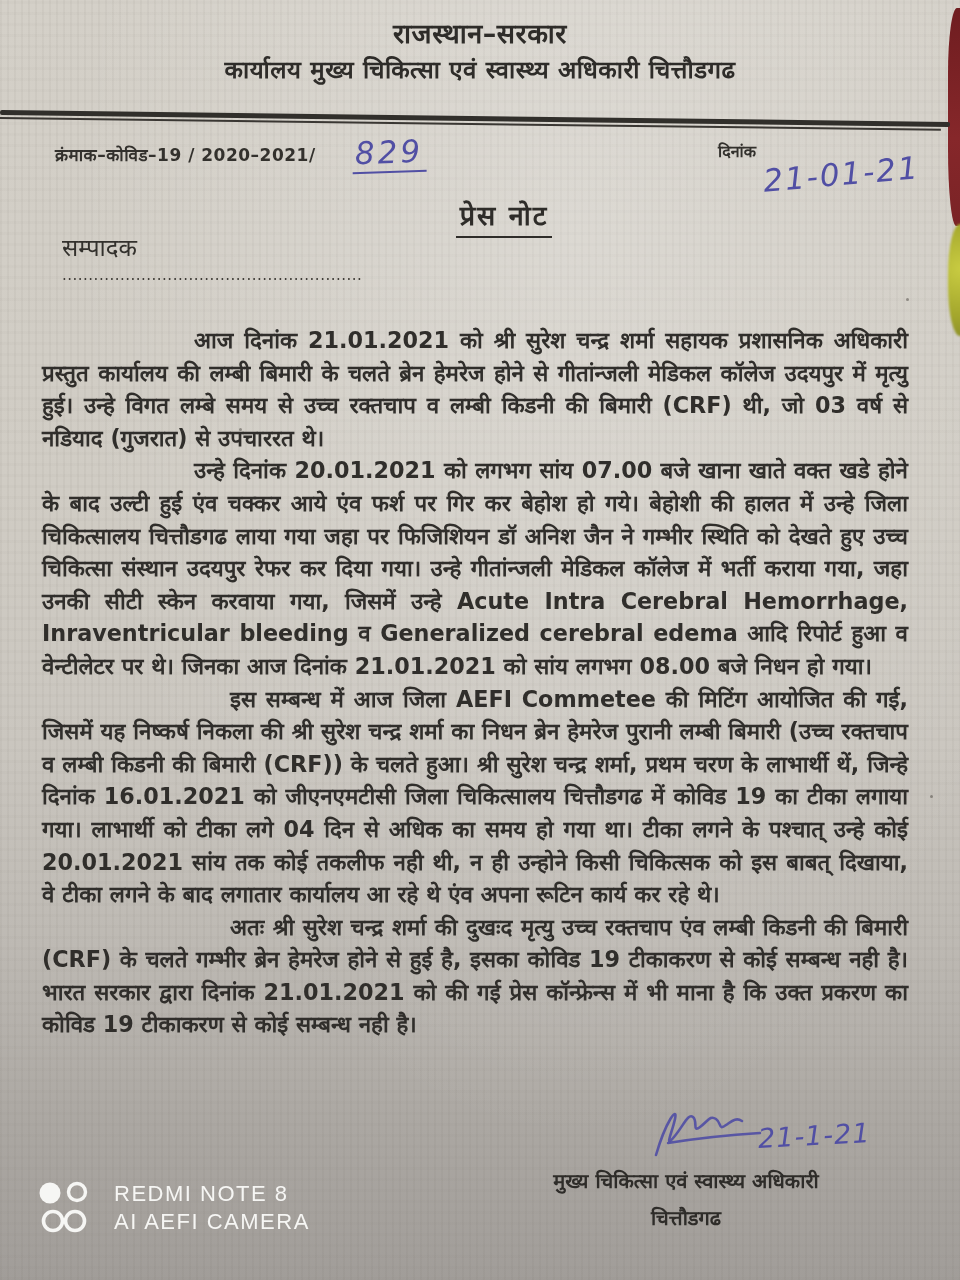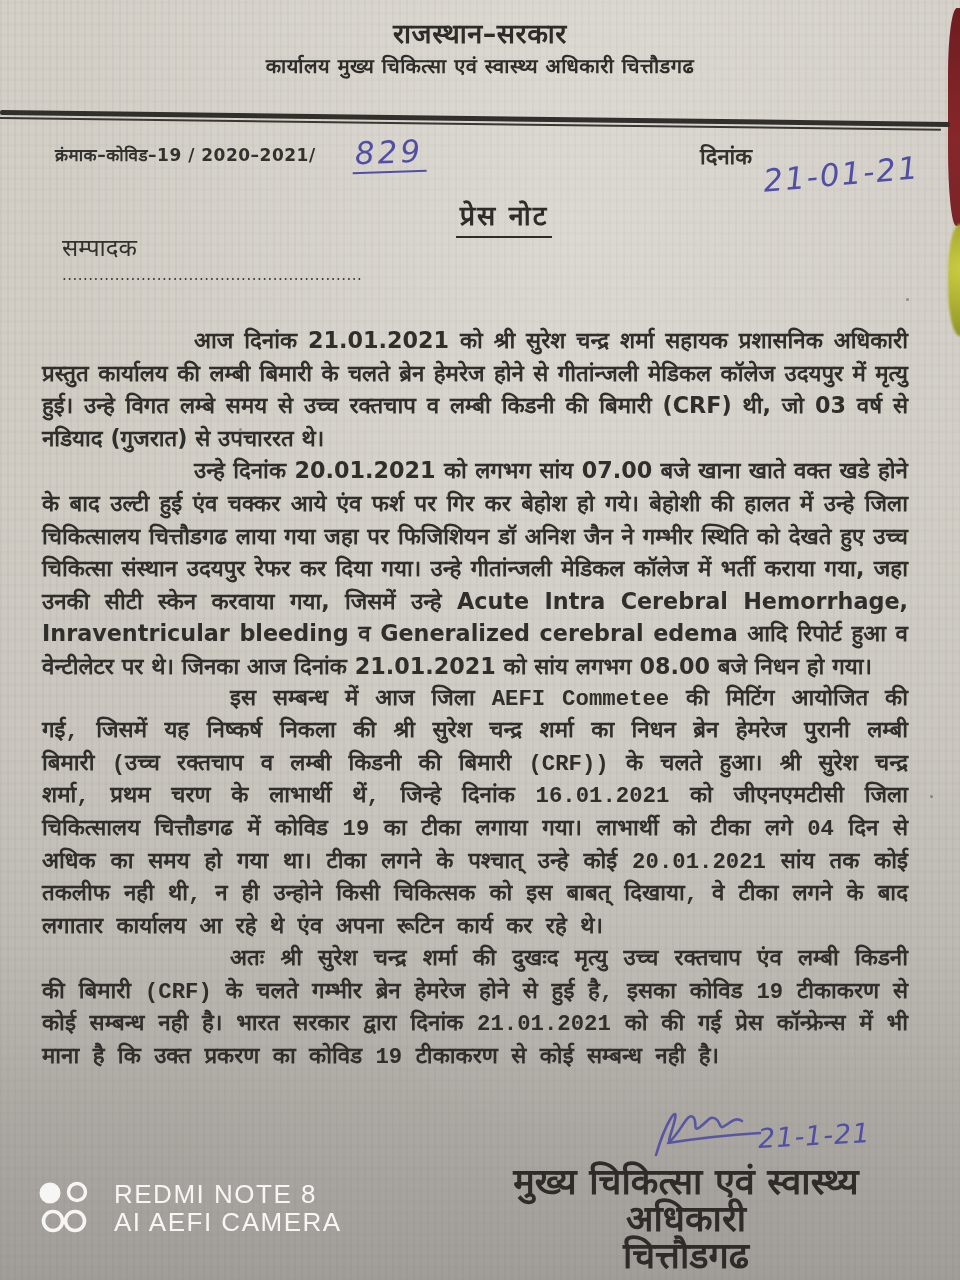--- a/index.html
+++ b/index.html
@@ -20,61 +20,61 @@
     position:absolute;right:-3px;top:8px;width:15px;height:218px;
     border-radius:60% 0 0 55%/30% 0 0 35%;
   }
   .edge-green{
     position:absolute;right:-5px;top:224px;width:17px;height:112px;
     border-radius:70% 0 0 70%/45% 0 0 45%;
     filter:blur(1px);
   }
   .hdr{position:absolute;left:0;width:100%;text-align:center;color:#2e2c29;font-weight:bold;}
   .hdr-1{top:14px;font-size:27px;letter-spacing:0.5px;}
-  .hdr-2{top:52px;font-size:20px;letter-spacing:0.5px;}
+  .hdr-2{top:52px;font-size:24px;letter-spacing:0.5px;}
   .rule{position:absolute;left:0;top:110px;width:950px;transform:rotate(0.72deg);transform-origin:0 50%;}
   .rule-thick{height:5px;background:#312f2b;border-radius:2px;}
   .rule-thin{height:2px;background:#3a3733;margin-top:2px;width:99%;}
   .ref-label{position:absolute;left:55px;top:143px;font-size:17px;font-weight:bold;color:#33312d;letter-spacing:0.5px;}
   .hw{font-style:italic;}
   .ref-number{
     position:absolute;left:352px;top:134px;font-size:31px;letter-spacing:3px;
     transform:rotate(-2deg);border-bottom:2px solid;padding:0 3px 1px 3px;
   }
-  .date-label{position:absolute;left:700px;top:140px;font-size:22px;font-weight:bold;color:#33312d;}
+  .date-label{position:absolute;left:718px;top:140px;font-size:16px;font-weight:bold;color:#33312d;}
   .date-value{position:absolute;left:763px;top:156px;font-size:31px;letter-spacing:2px;transform:rotate(-5deg);}
   .press-title{
     position:absolute;left:0;top:196px;width:100%;text-align:center;margin-left:24px;
   }
   .press-title span{
     display:inline-block;font-size:27px;font-weight:bold;color:#2e2c29;
     border-bottom:2.5px solid #2e2c29;padding:0 4px 3px 4px;letter-spacing:2px;
   }
   .addressee{position:absolute;left:62px;top:230px;font-size:24px;font-weight:normal;color:#33312d;}
   .dots{position:absolute;left:62px;top:266px;font-size:15px;letter-spacing:0.5px;color:#403d38;width:300px;overflow:hidden;white-space:nowrap;}
   .body-text{
     position:absolute;left:42px;top:308px;width:866px;
     font-size:22.3px;line-height:32.6px;color:#302e2b;font-weight:600;
     text-align:justify;
     margin-top:16px;
   }
   .body-text p{margin:0;}
   .body-text p.ind-a{text-indent:152px;}
-  .body-text p.ind-b{text-indent:188px;font-family:Liberation Mono, monospace;}
+  .body-text p.ind-b{text-indent:188px;}
   .signoff{position:absolute;left:470px;top:1163px;width:432px;text-align:center;
-    font-size:36px;line-height:37px;font-weight:bold;color:#2e2c29;}
+    font-size:20px;line-height:37px;font-weight:bold;color:#2e2c29;}
   .sig-scribble{position:absolute;left:648px;top:1103px;}
   .sig-date{position:absolute;left:758px;top:1120px;font-size:27px;letter-spacing:1px;transform:rotate(-3deg);}
   .ink{color:#514fa4;}
   .watermark{
     position:absolute;left:36px;top:1180px;display:flex;align-items:center;
     color:#fbfbf9;font-family:"Liberation Sans",sans-serif;
   }
   .wm-icon{flex:0 0 auto;opacity:0.95;}
-  .wm-text{margin-left:16px;font-size:26px;line-height:28px;letter-spacing:1.5px;opacity:0.95;}
+  .wm-text{margin-left:16px;font-size:22px;line-height:28px;letter-spacing:1.5px;opacity:0.95;}
   .speck{position:absolute;width:3px;height:3px;border-radius:50%;background:rgba(60,56,50,0.45);}
 </style>
 </head>
 <body>
 
 <div class="photo">
 
   <div class="edge-maroon" style="background:linear-gradient(180deg,#6f1d20,#86272a 60%,#7a2326);"></div>
   <div class="edge-green" style="background:radial-gradient(circle at 80% 40%,#c9cc42,#a3a62c 70%,#8f922a);"></div>
 

